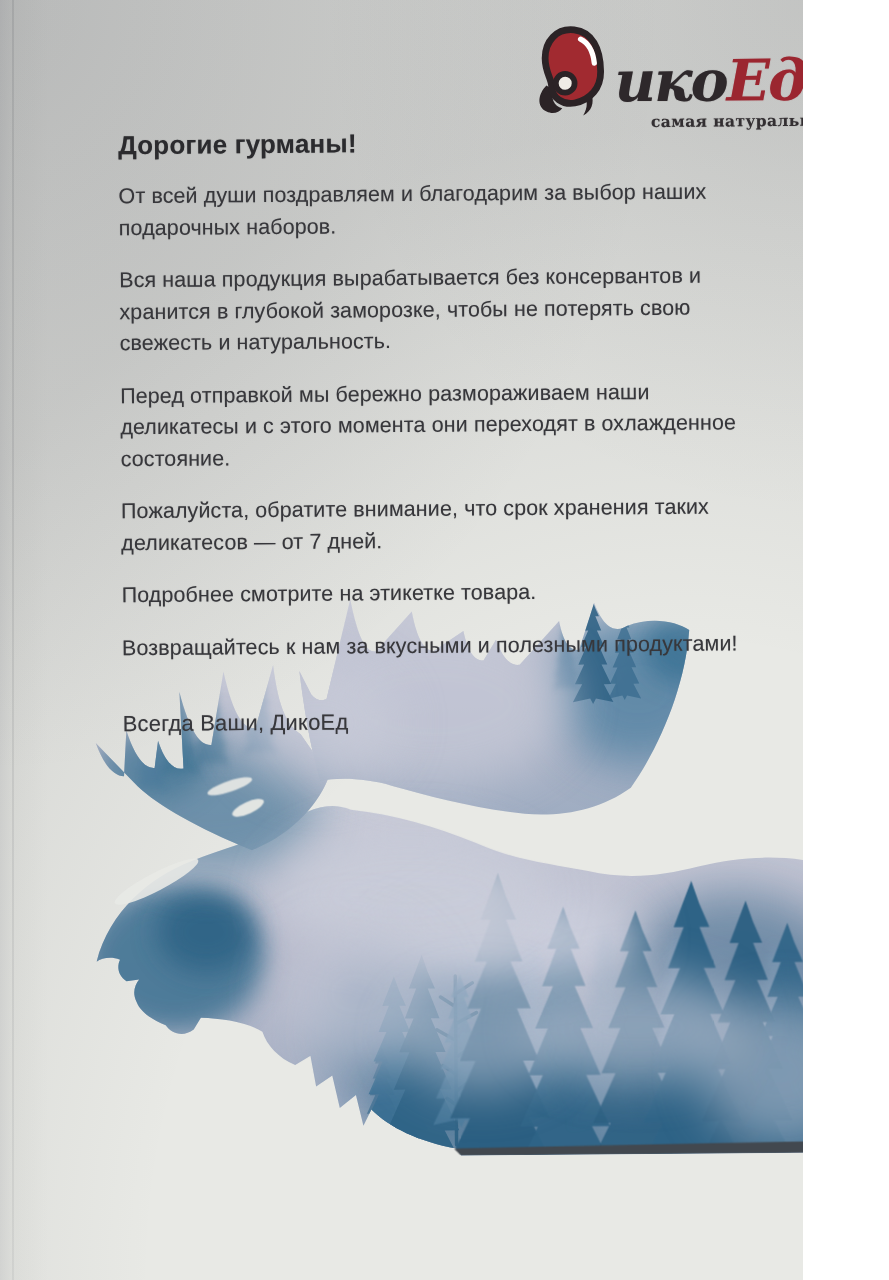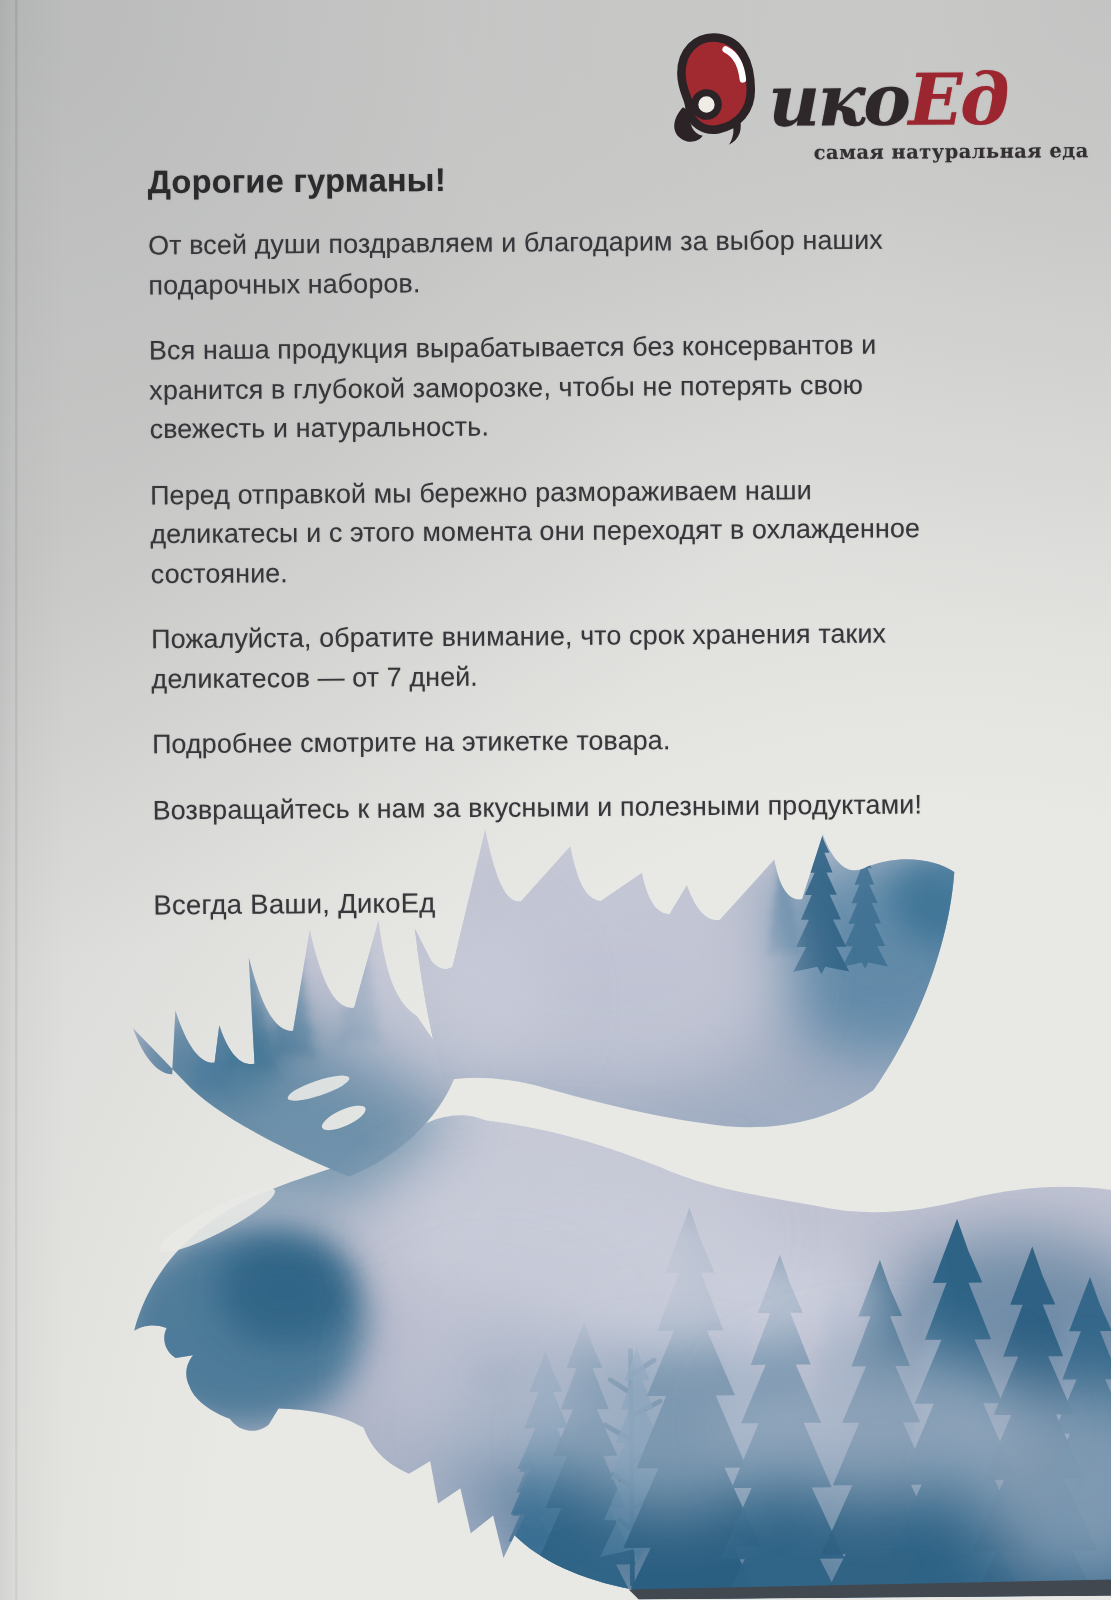--- a/index.html
+++ b/index.html
@@ -1,18 +1,18 @@
 <!DOCTYPE html>
 <html><head>
 <meta charset="utf-8">
 <style>
   html,body{margin:0;padding:0;}
   .page{
     position:relative;
-    width:889px;height:1280px;
+    width:803px;height:1280px;
     overflow:hidden;
     font-family:"Liberation Sans", sans-serif;
     background:
       radial-gradient(120% 90% at 85% 100%, rgba(0,0,0,0) 55%, rgba(60,62,68,.13) 100%),
       radial-gradient(150% 110% at 0% 0%, rgba(70,72,82,.18), rgba(0,0,0,0) 55%),
       radial-gradient(120% 80% at 100% 0%, rgba(70,72,82,.10), rgba(0,0,0,0) 50%),
       linear-gradient(90deg,#d9dad8 0,#e2e3df 1.4%,#e8e9e5 6%,#e8e9e5 100%);
   }
   .paper-crease{
     position:absolute;left:12px;top:0;width:2px;height:100%;

